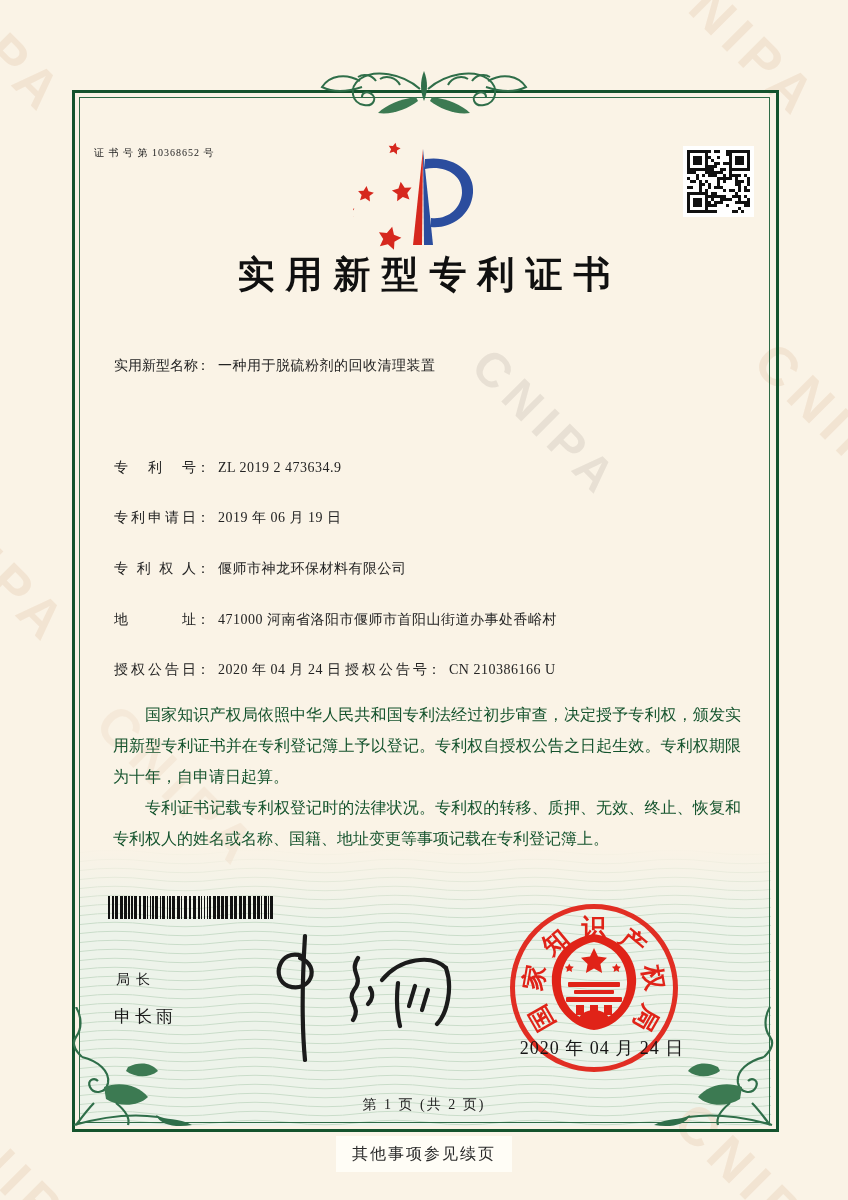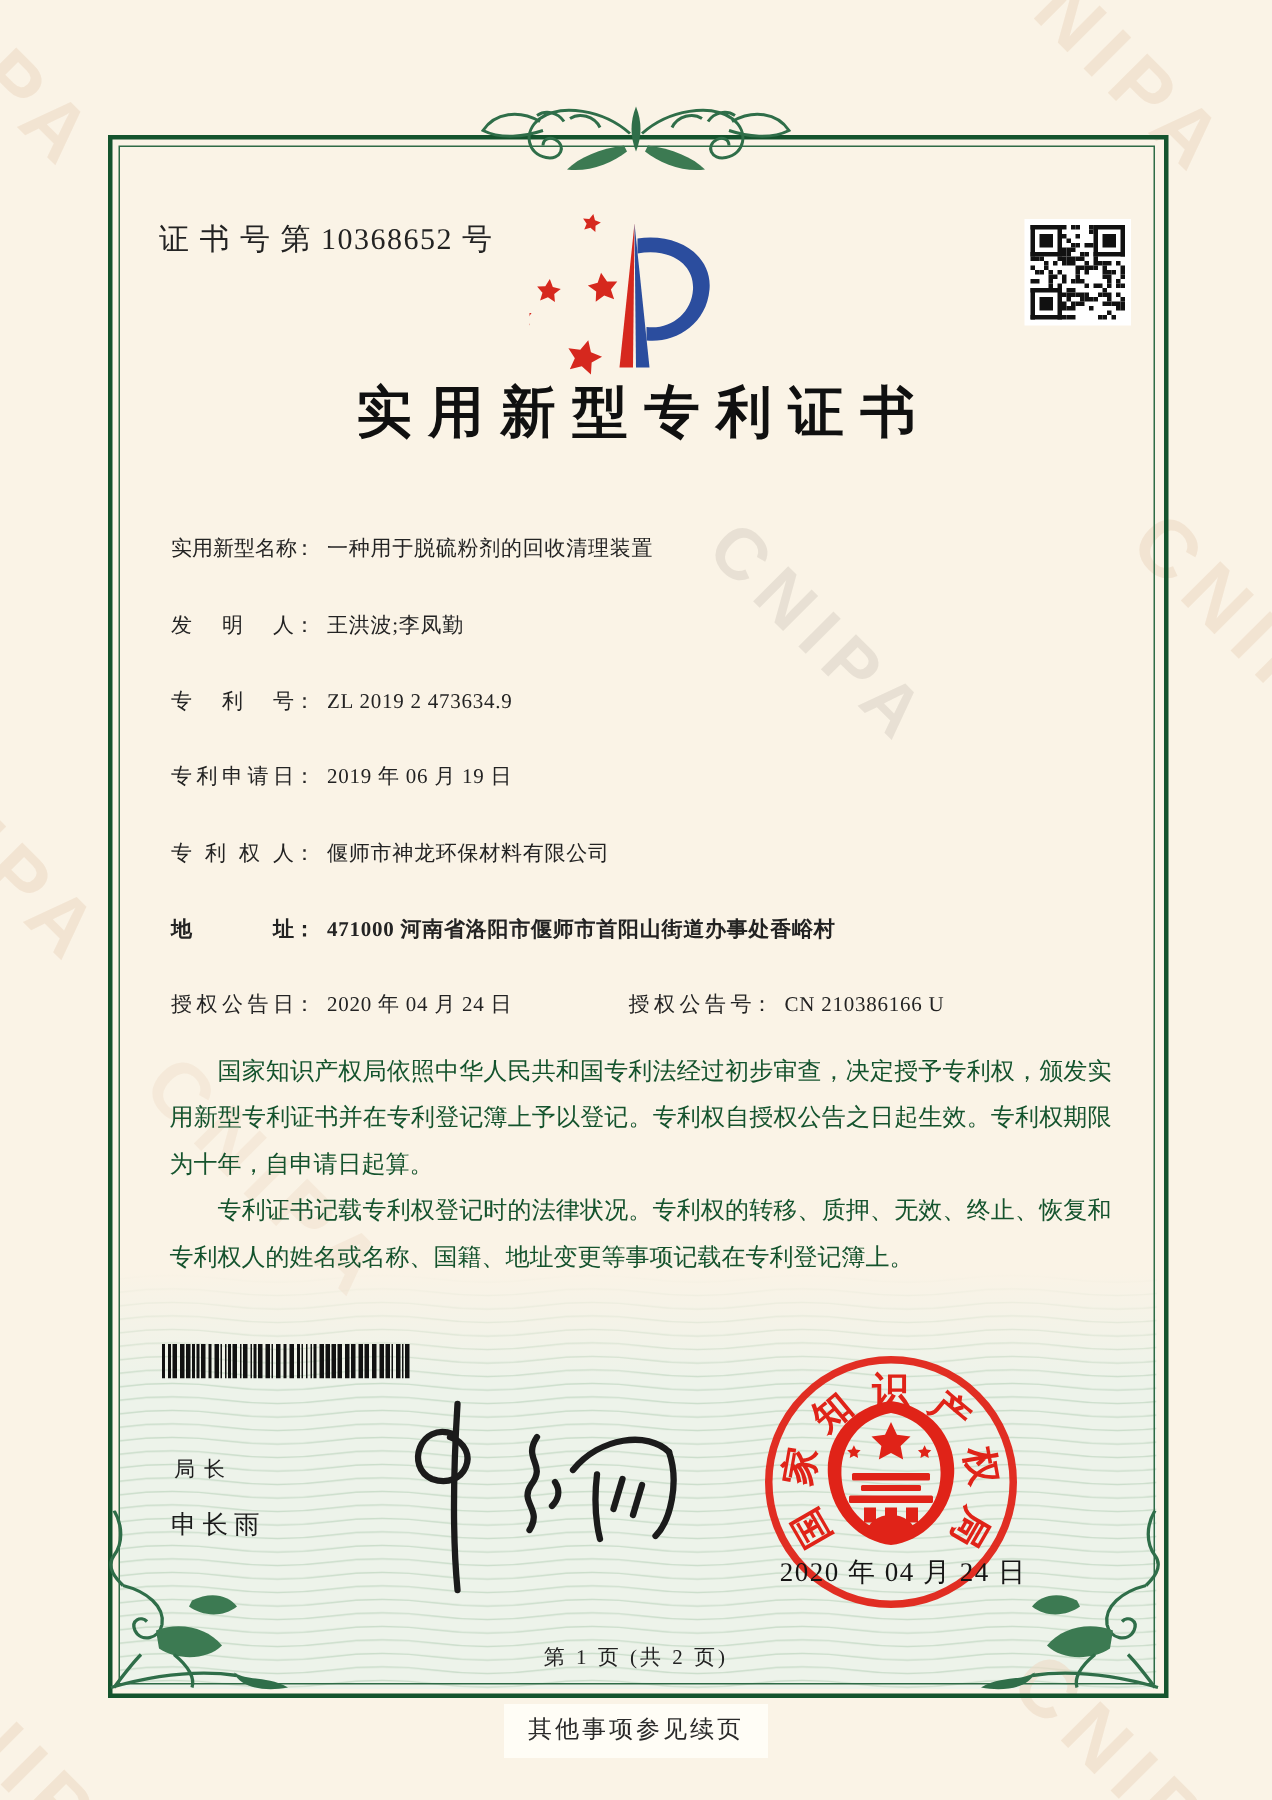--- a/index.html
+++ b/index.html
@@ -12,31 +12,31 @@
       z-index:1;white-space:nowrap;font-family:"Liberation Sans","DejaVu Sans",sans-serif;}
   .wm.grey{color:#ddd5c9;}
   
   .frame-outer{left:72px;top:90px;width:701px;height:1036px;border:3px solid #14532d;z-index:2;pointer-events:none;}
   .frame-inner{left:79px;top:97px;width:689px;height:1024px;border:1px solid #2e6b46;z-index:2;pointer-events:none;}
   
   .guilloche{left:80px;top:848px;width:691px;height:278px;z-index:0;}
   .guilloche-fade{left:80px;top:848px;width:691px;height:74px;z-index:0;
       background:linear-gradient(#faf3e6,rgba(250,243,230,0));}
   
-  .certno{left:106px;top:146px;font-size:20px;letter-spacing:1px;z-index:3;}
+  .certno{left:94px;top:146px;font-size:10px;letter-spacing:1px;z-index:3;}
   .logo{left:353px;top:141px;width:140px;height:114px;z-index:3;}
   .qr{left:683px;top:146px;width:71px;height:71px;background:#fff;z-index:3;}
   .title{left:0;top:250px;width:848px;text-align:center;font-size:37px;font-weight:bold;
          letter-spacing:11px;text-indent:11px;color:#101010;z-index:3;}
   
   .fieldrow{left:114px;width:620px;font-size:14px;z-index:3;white-space:nowrap;}
   .flabel{display:inline-block;width:82px;text-align:justify;text-align-last:justify;}
   .fcolon{display:inline-block;margin-right:8px;}
   .fvalue{letter-spacing:.5px;}
-  .flabel2{display:inline-block;width:82px;margin-left:74px;text-align:justify;text-align-last:justify;}
+  .flabel2{display:inline-block;width:82px;text-align:justify;text-align-last:justify;}
   
   .bodytext{left:113px;top:699px;width:628px;font-size:16px;line-height:31px;
             text-align:justify;z-index:3;color:#14532d;}
   .bodytext p{margin:0;text-indent:2em;}
   
   .barcode{left:108px;top:896px;width:168px;height:23px;z-index:3;}
   
   .sig-title{left:116px;top:971px;font-size:14px;letter-spacing:6px;z-index:3;color:#1b1b1b;}
   .sig-name{left:114px;top:1005px;font-size:17px;letter-spacing:4px;z-index:3;color:#1b1b1b;text-align:right;}
   .sig-svg{left:248px;top:926px;width:212px;height:144px;z-index:3;}
@@ -276,33 +276,30 @@
         <rect x="52" y="64" width="3" height="3" fill="#111"></rect>
         <rect x="58" y="64" width="3" height="3" fill="#111"></rect>
       </svg>
   </div>
 
   <div class="abs fieldrow" style="top:357px;">
     <span class="flabel">实用新型名称</span><span class="fcolon">：</span><span class="fvalue">一种用于脱硫粉剂的回收清理装置</span>
   </div>
 
   <div class="abs title">实用新型专利证书</div>
-  <div class="abs fieldrow" style="top:408px;">
-    <span class="flabel">发明人</span><span class="fcolon">：</span><span class="fvalue">王洪波;李凤勤</span>
-  </div>
   <div class="abs fieldrow" style="top:459px;">
     <span class="flabel">专利号</span><span class="fcolon">：</span><span class="fvalue">ZL 2019 2 473634.9</span>
   </div>
   <div class="abs fieldrow" style="top:509px;">
     <span class="flabel">专利申请日</span><span class="fcolon">：</span><span class="fvalue">2019 年 06 月 19 日</span>
   </div>
   <div class="abs fieldrow" style="top:560px;">
     <span class="flabel">专利权人</span><span class="fcolon">：</span><span class="fvalue">偃师市神龙环保材料有限公司</span>
   </div>
-  <div class="abs fieldrow" style="top:611px;font-weight:bold;">
+  <div class="abs fieldrow" style="top:611px;">
     <span class="flabel">地址</span><span class="fcolon">：</span><span class="fvalue">471000 河南省洛阳市偃师市首阳山街道办事处香峪村</span>
   </div>
   <div class="abs fieldrow" style="top:661px;">
     <span class="flabel">授权公告日</span><span class="fcolon">：</span><span class="fvalue">2020 年 04 月 24 日</span>
     <span class="flabel2">授权公告号</span><span class="fcolon">：</span><span class="fvalue">CN 210386166 U</span>
   </div>
 
   <div class="abs bodytext">
     <p>国家知识产权局依照中华人民共和国专利法经过初步审查，决定授予专利权，颁发实用新型专利证书并在专利登记簿上予以登记。专利权自授权公告之日起生效。专利权期限为十年，自申请日起算。</p>
     <p>专利证书记载专利权登记时的法律状况。专利权的转移、质押、无效、终止、恢复和专利权人的姓名或名称、国籍、地址变更等事项记载在专利登记簿上。</p>

